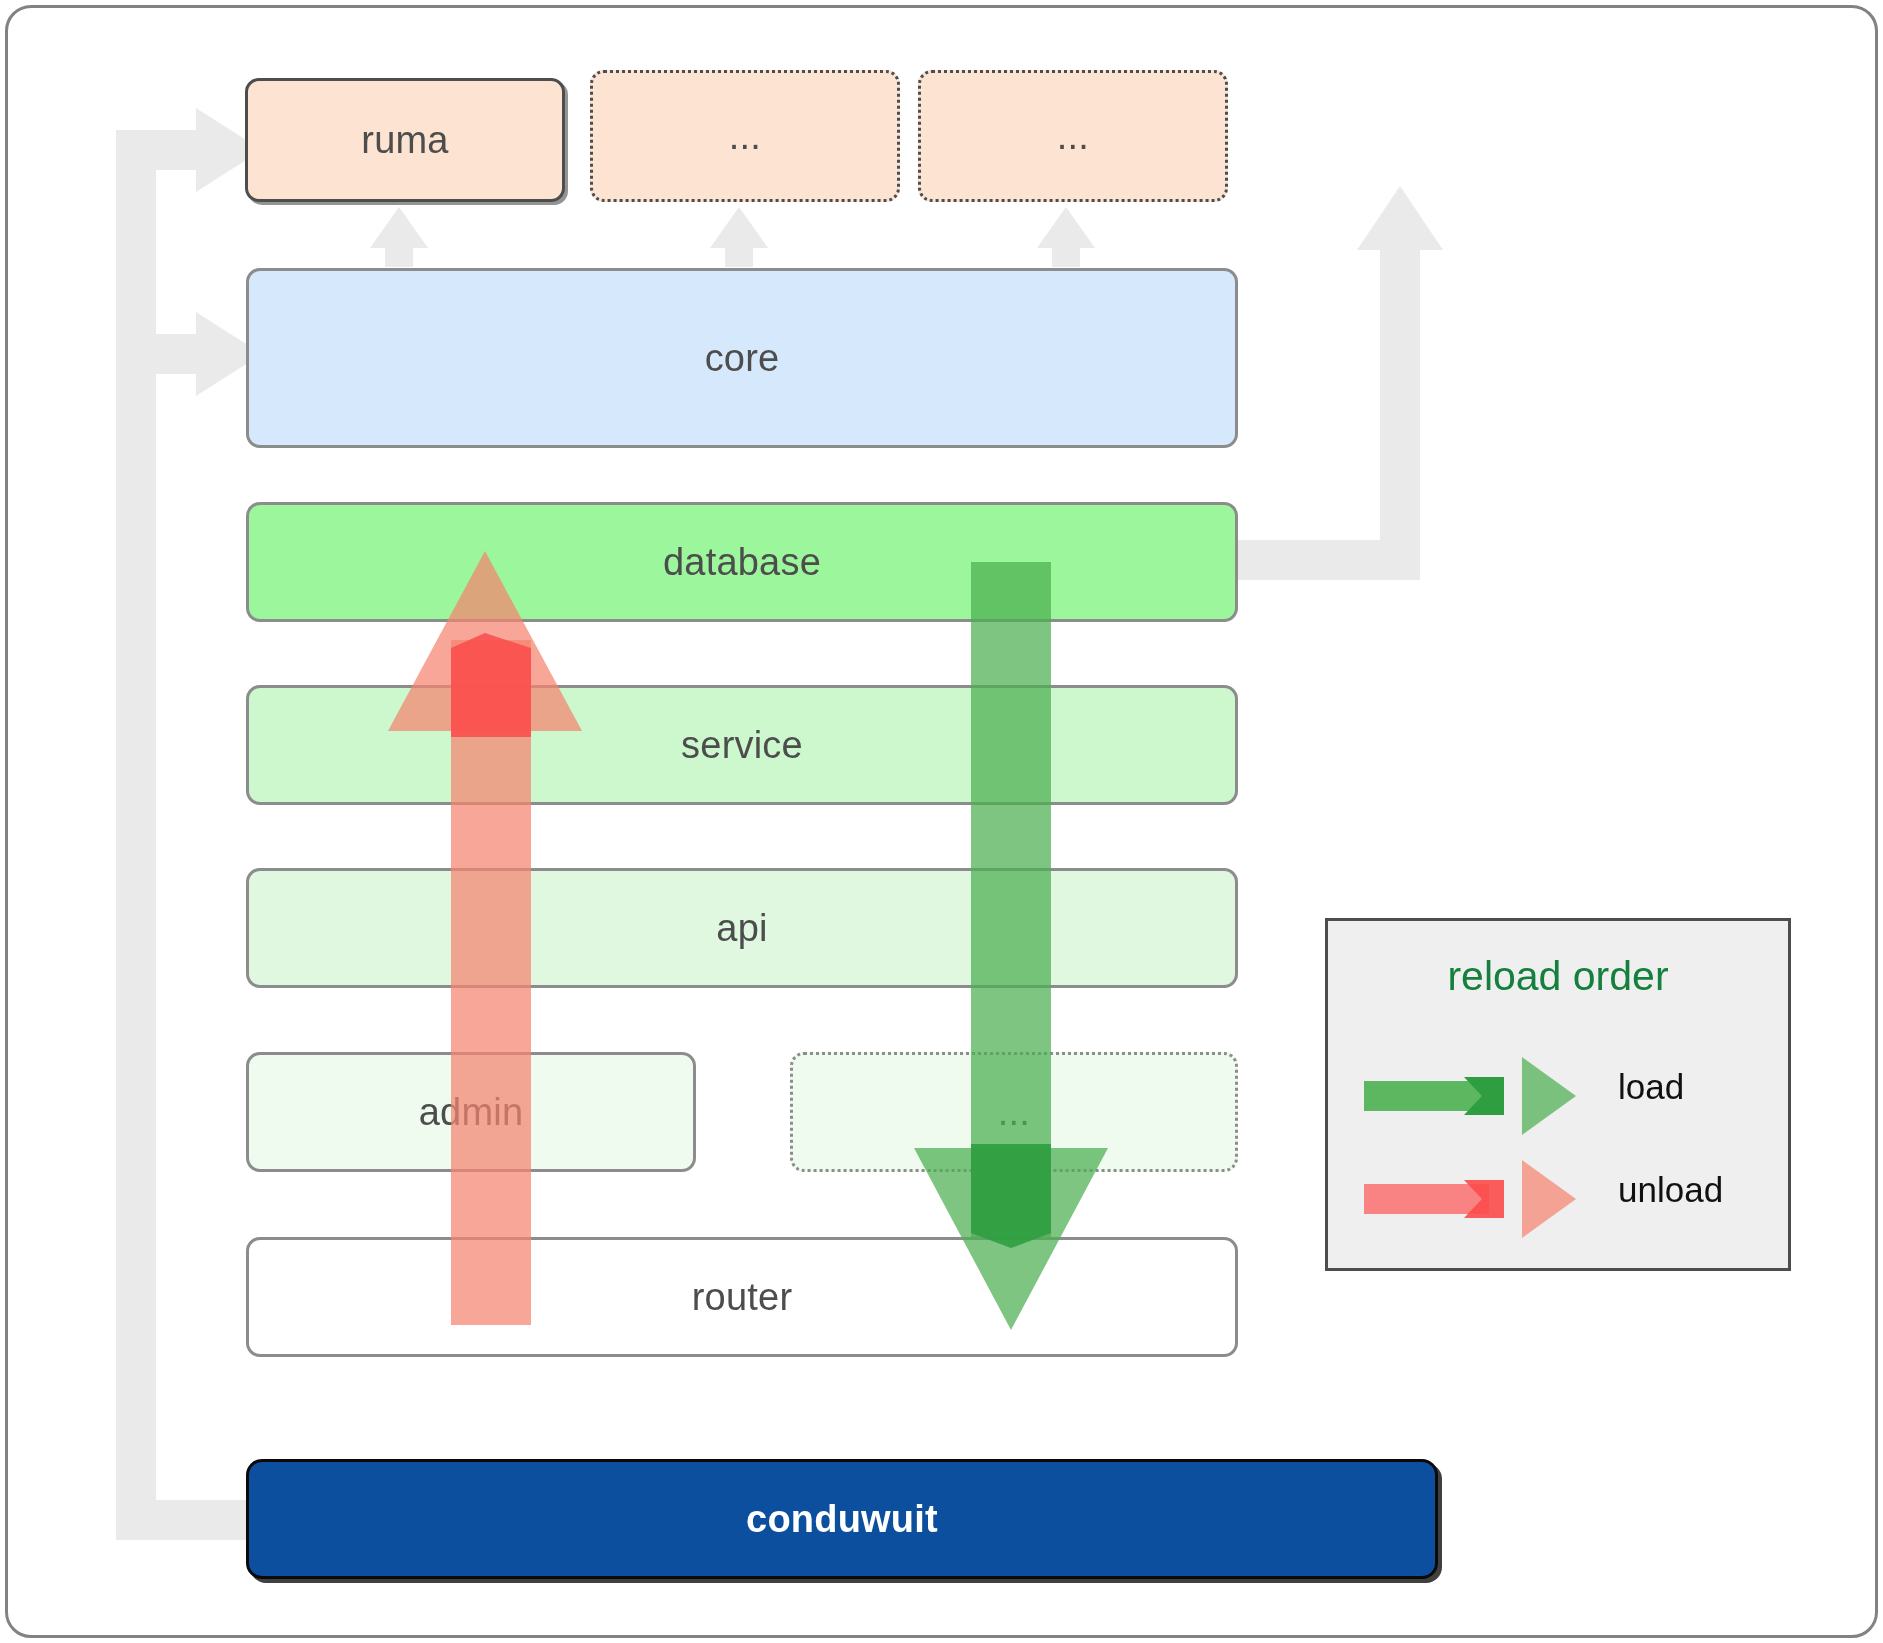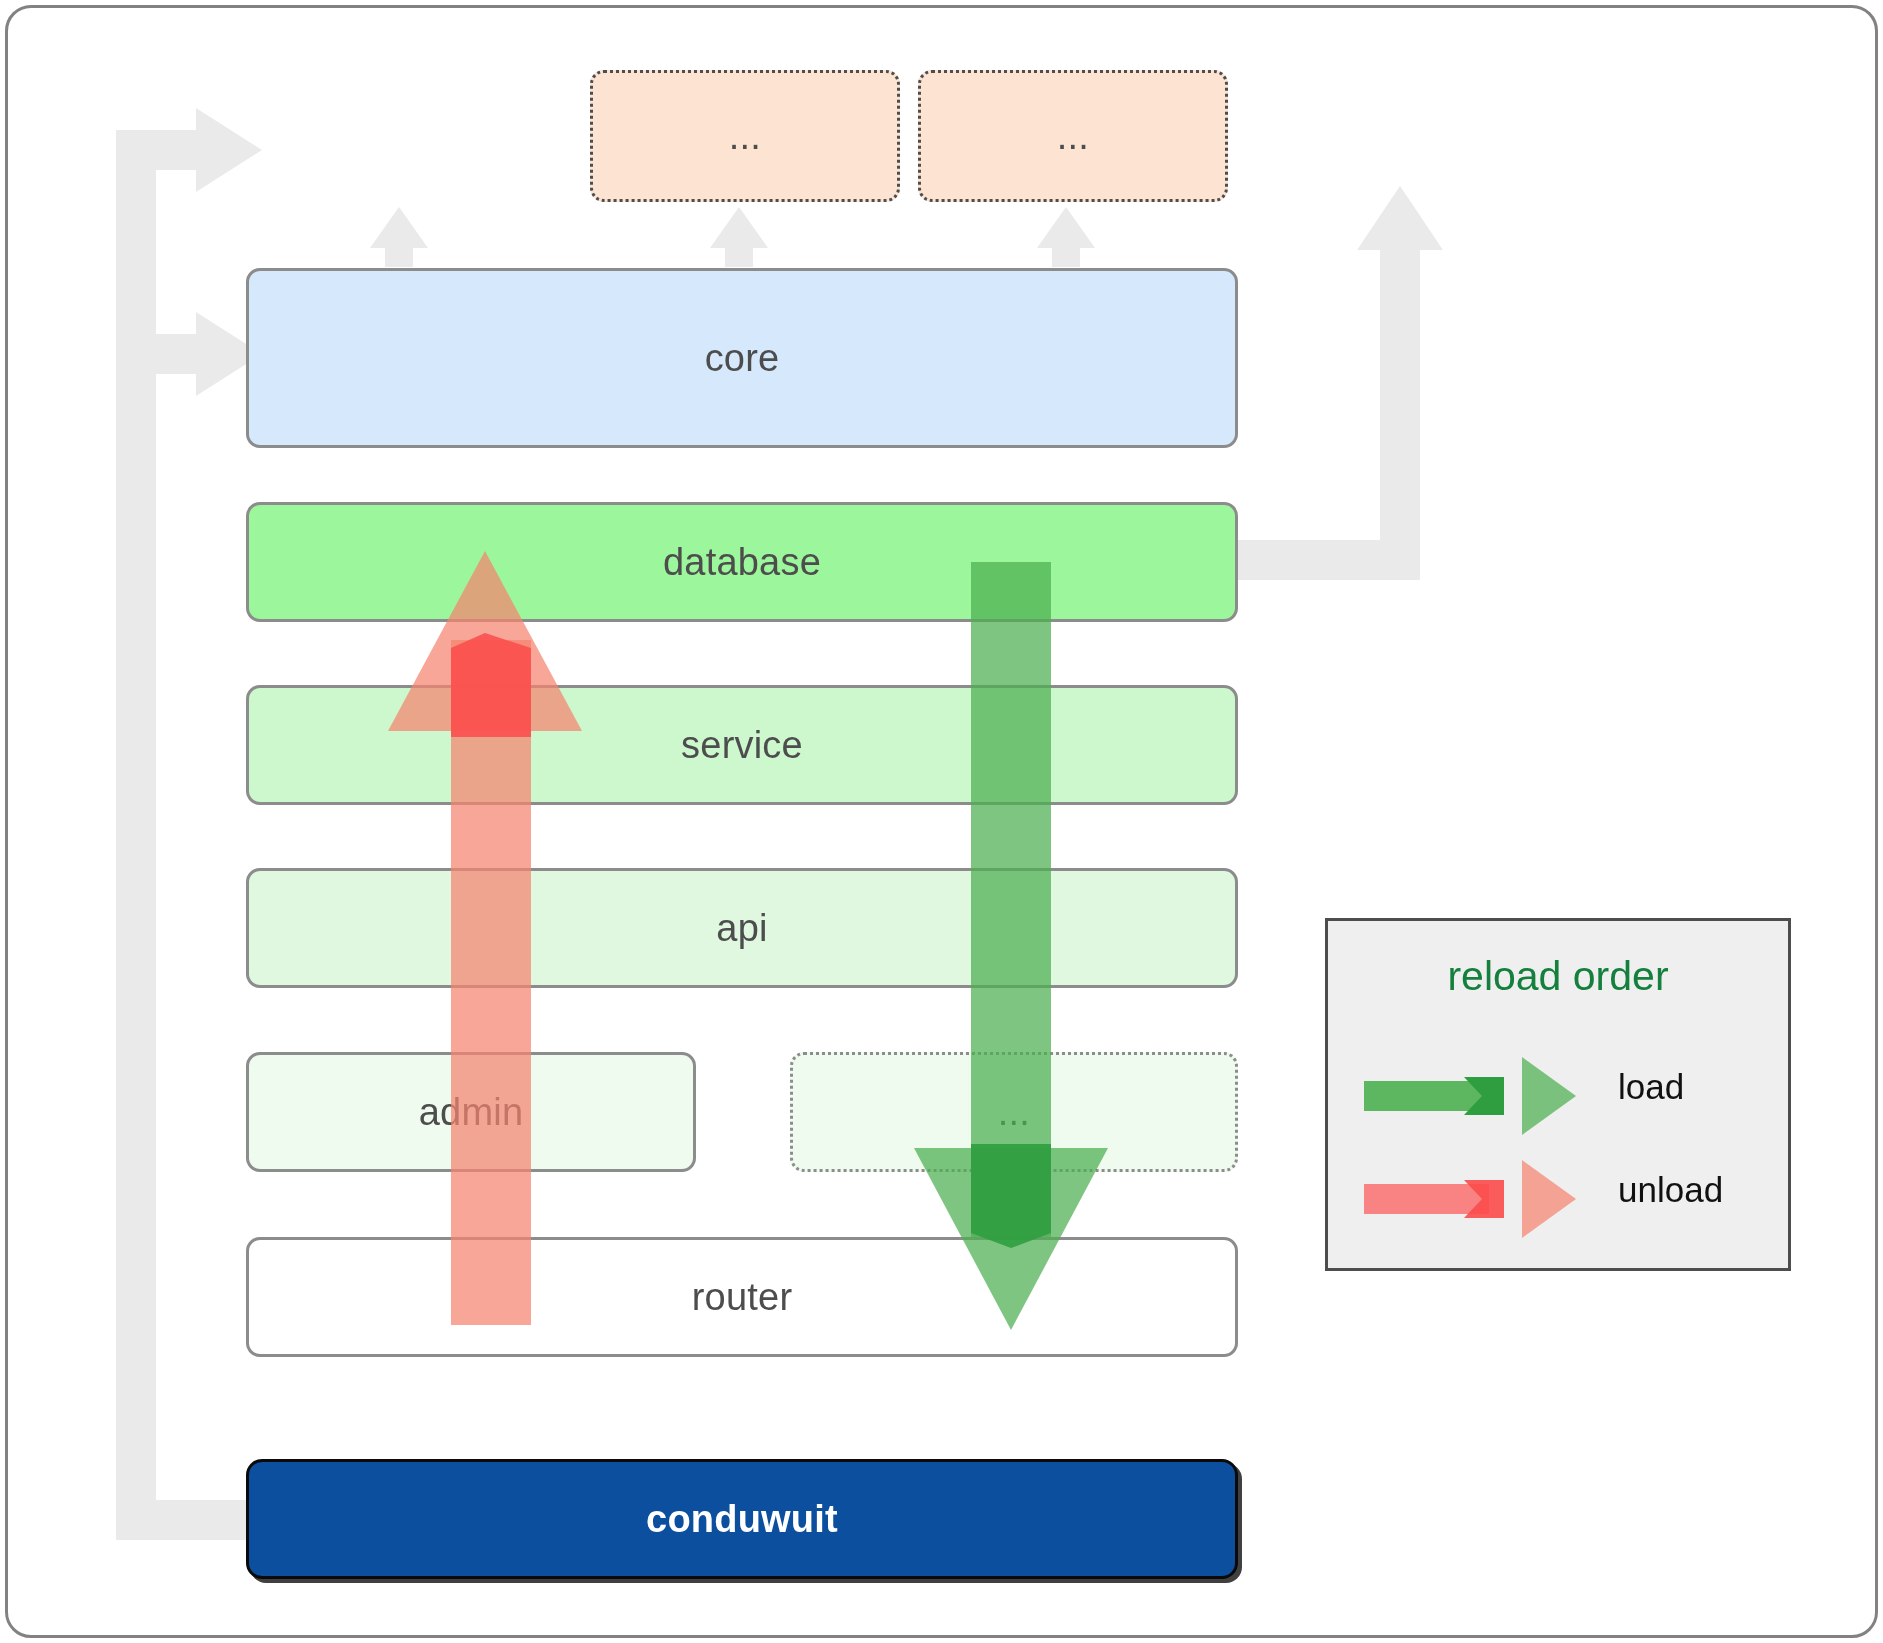--- a/index.html
+++ b/index.html
@@ -155,20 +155,23 @@
         <rect x="725" y="243" width="28" height="24"></rect>
         <polygon points="739,207 768,248 710,248"></polygon>
       </g>
       <g>
         <rect x="1052" y="243" width="28" height="24"></rect>
         <polygon points="1066,207 1095,248 1037,248"></polygon>
       </g>
     </g>
   </svg>
 
+  <div class="node dep" style="left:245px; top:78px; width:320px; height:124px;">
+    <span class="lbl">ruma</span>
+  </div>
 
   <div class="node dep dotted" style="left:590px; top:70px; width:310px; height:132px;">
     <span class="lbl">...</span>
   </div>
 
   <div class="node dep dotted" style="left:918px; top:70px; width:310px; height:132px;">
     <span class="lbl">...</span>
   </div>
 
 
@@ -193,21 +196,21 @@
   </div>
 
   <div class="node layer dotted l-dots" style="left:790px; top:1052px; width:448px; height:120px;">
     <span class="lbl">...</span>
   </div>
 
   <div class="node layer l-router" style="left:246px; top:1237px; width:992px; height:120px;">
     <span class="lbl">router</span>
   </div>
 
-  <div class="node root" style="left:246px; top:1459px; width:992px; height:120px;">
+  <div class="node root" style="left:246px; top:1459px; width:1192px; height:120px;">
     <span class="lbl">conduwuit</span>
   </div>
 
   <svg id="flow" viewBox="0 0 1883 1643" xmlns="http://www.w3.org/2000/svg">
 
     <g>
 
       <polygon points="485,551 582,731 388,731" fill="#f4836f" opacity="0.72"></polygon>
 
       <rect x="451" y="640" width="80" height="685" fill="#f4836f" opacity="0.72"></rect>

